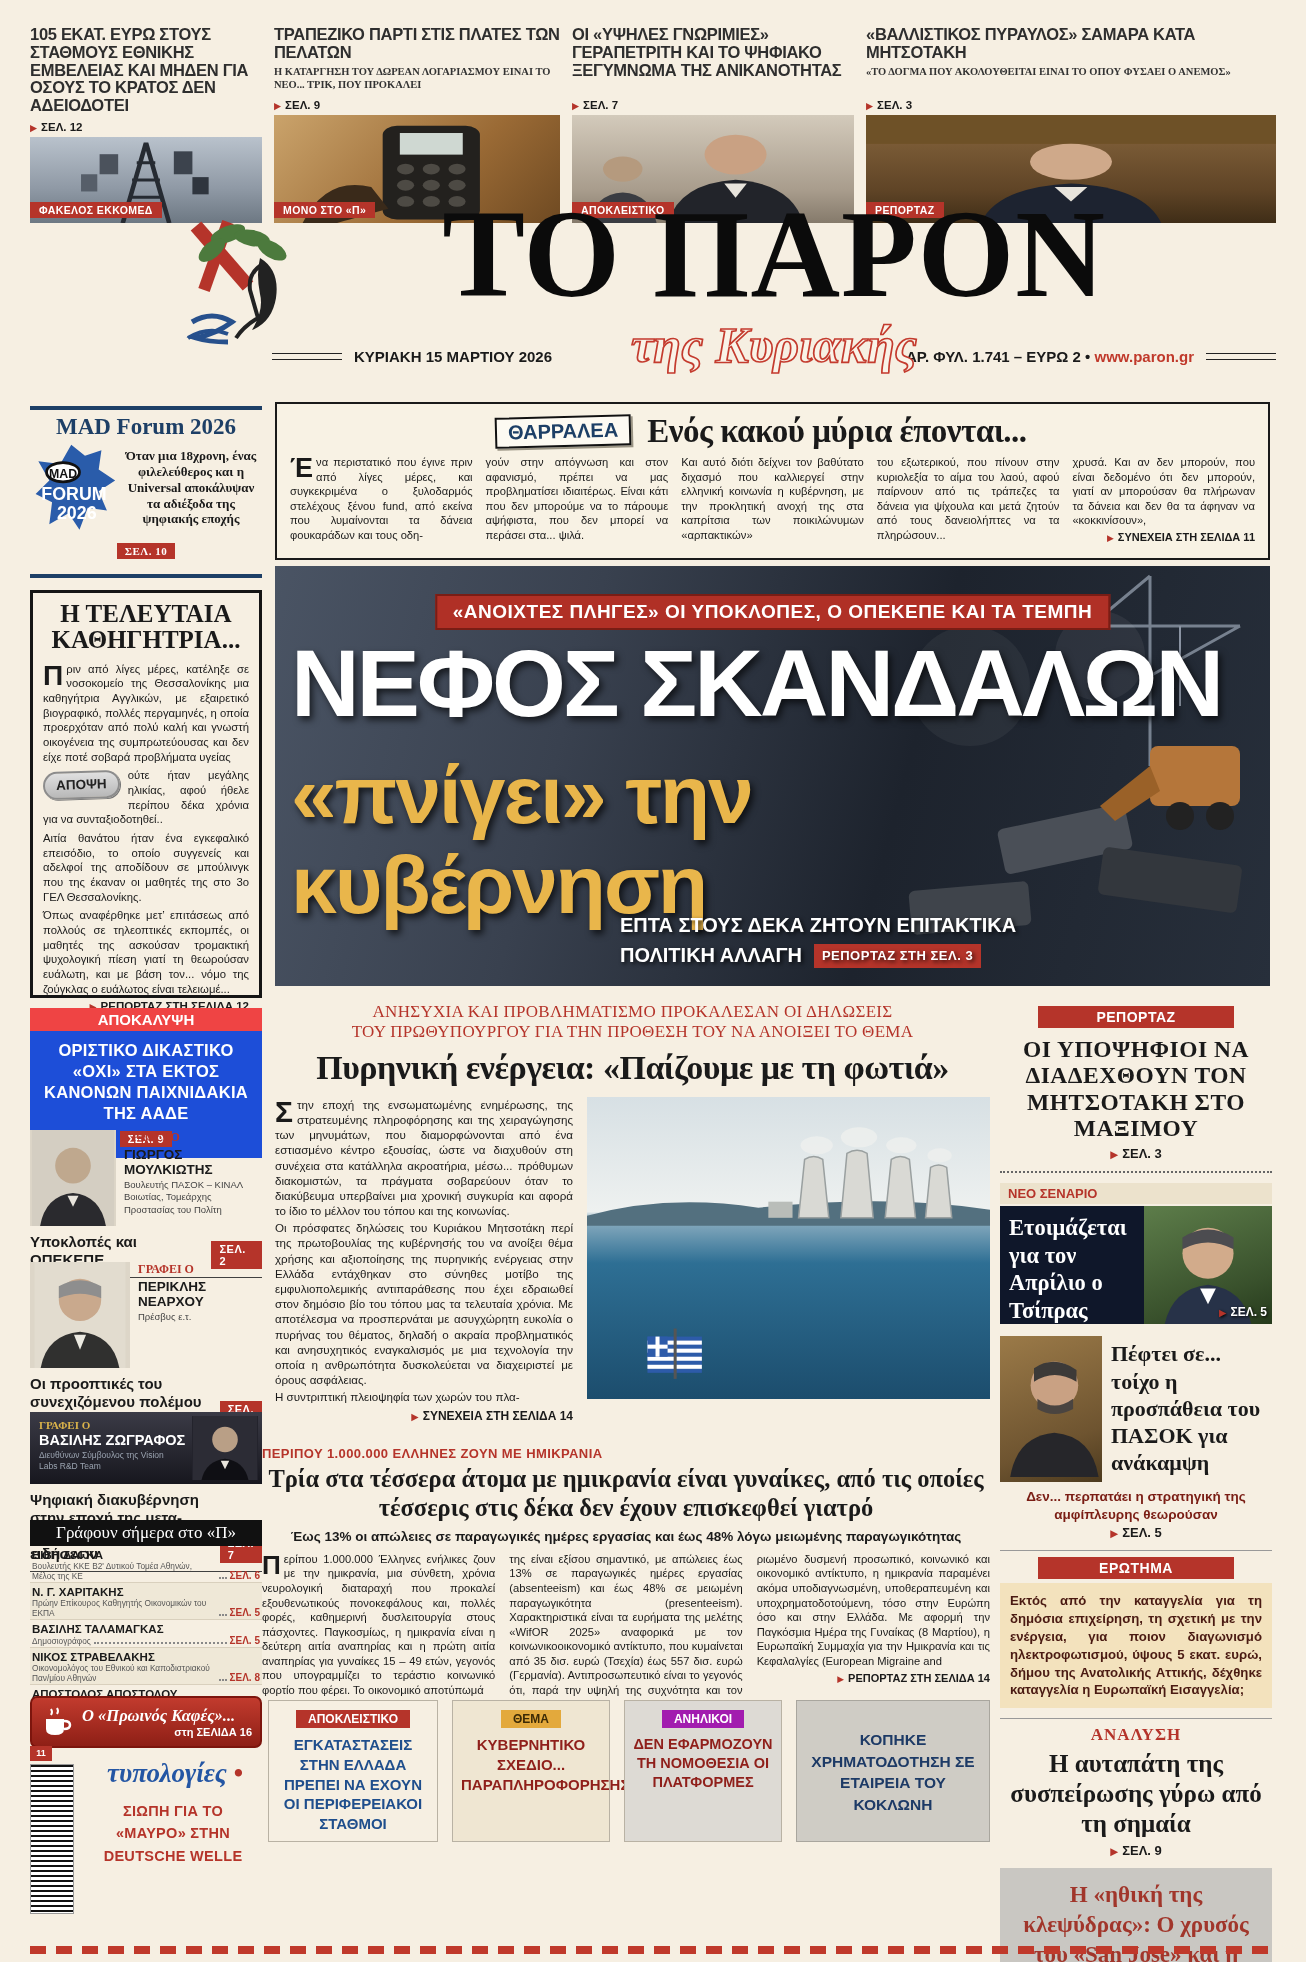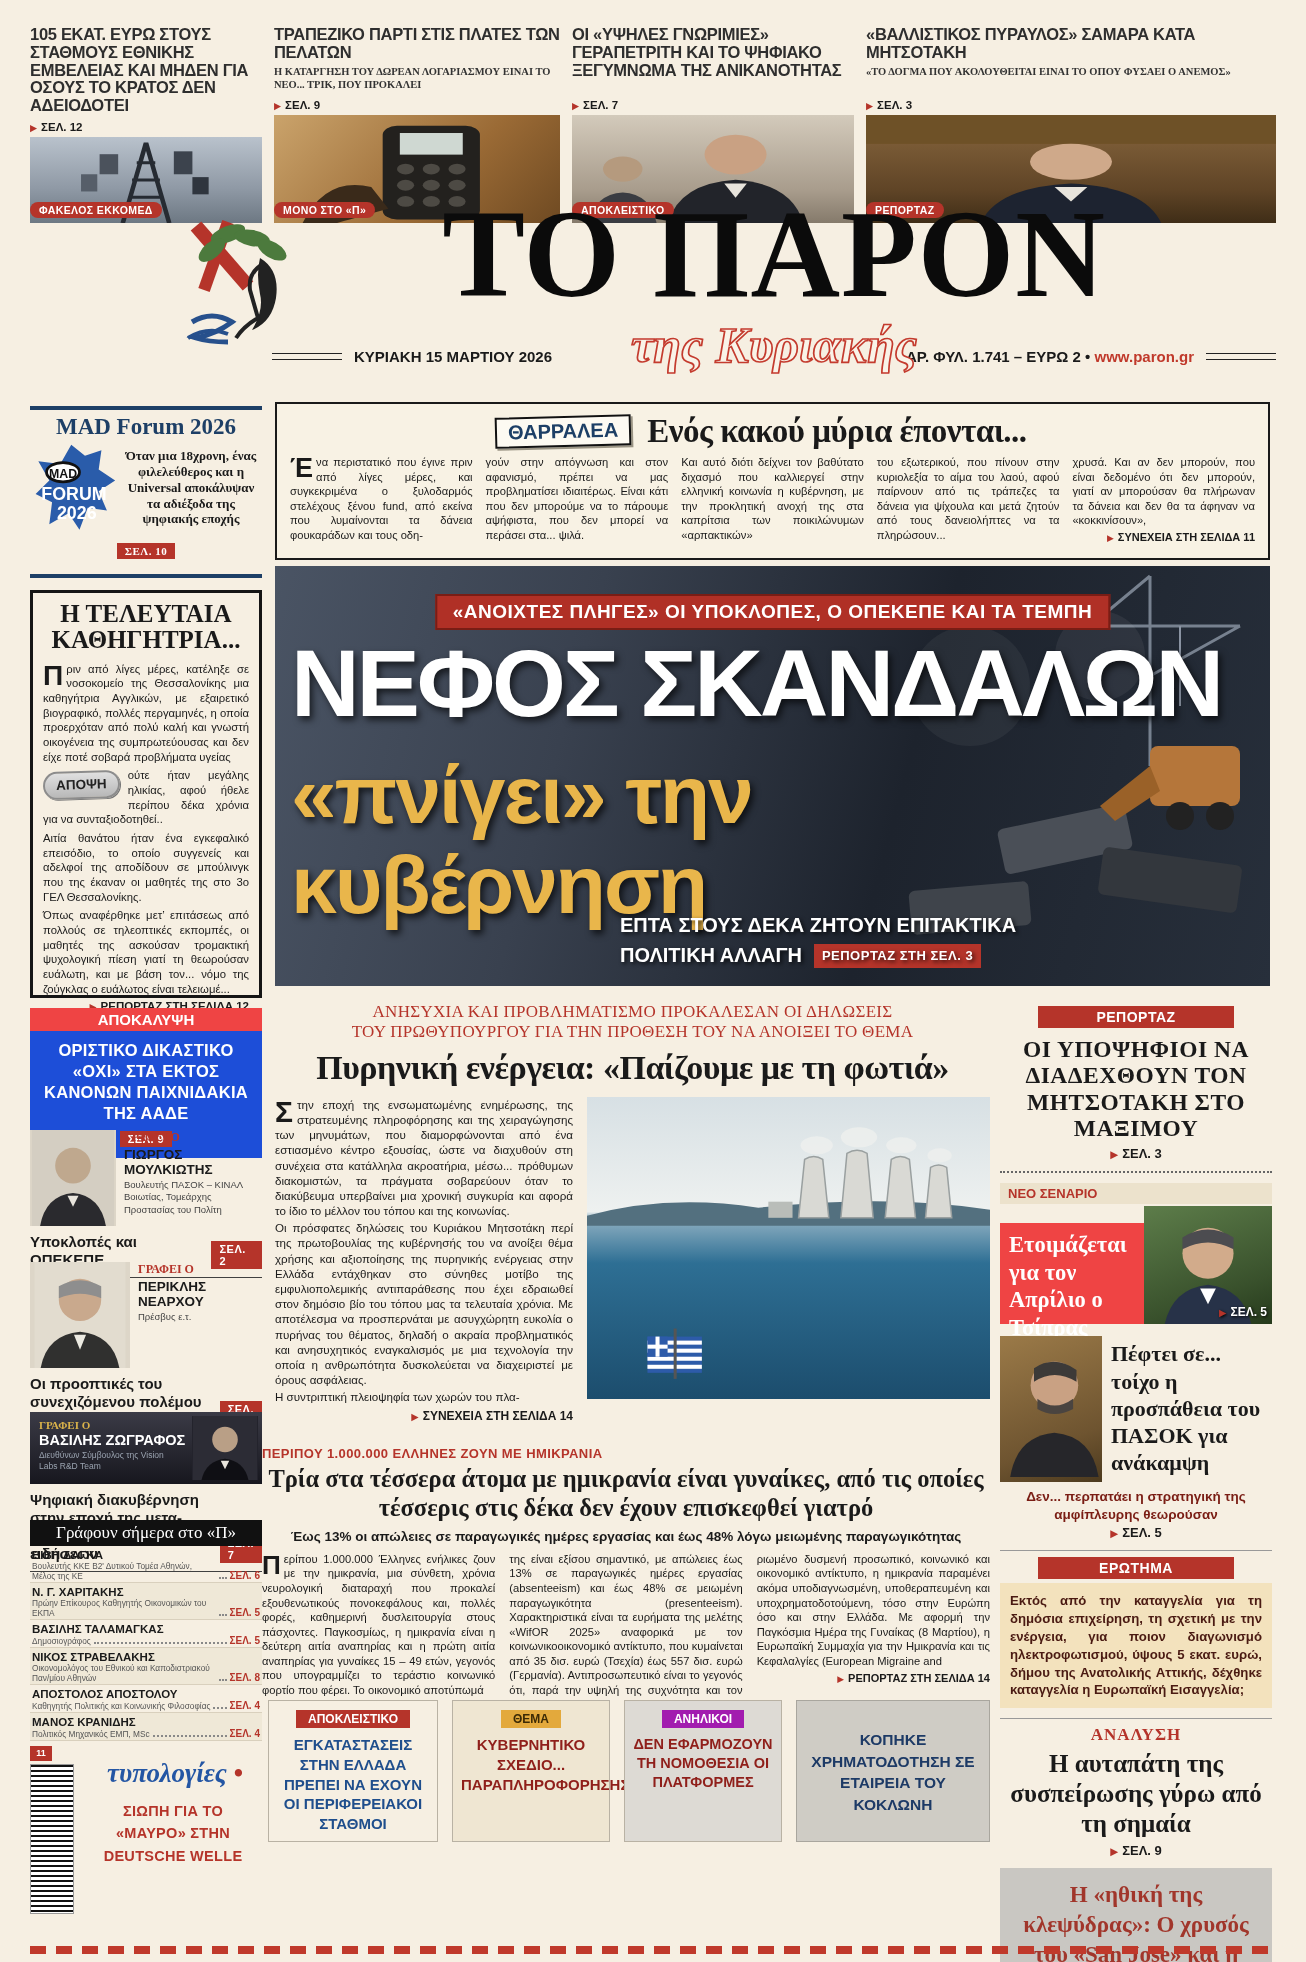--- a/index.html
+++ b/index.html
@@ -19,21 +19,21 @@
   .st-sub{font-family:"Liberation Serif","DejaVu Serif",serif;font-weight:bold;font-size:10.5px;
           line-height:1.25;color:#333;margin-top:3px;}
   .st-page{font-weight:bold;font-size:11.5px;margin:3px 0 4px;}
   .st-thumb{flex:1;position:relative;min-height:86px;overflow:hidden;}
   .st-thumb svg{position:absolute;inset:0;width:100%;height:100%;}
   .t1{background:linear-gradient(180deg,#b9c2cc,#8f99a5 60%,#6d7883);}
   .t2{background:linear-gradient(135deg,#caa36b,#9a6a35 60%,#6f4a22);}
   .t3{background:linear-gradient(180deg,#d3cabb,#a89c8c 70%,#857a6b);}
   .t4{background:linear-gradient(180deg,#8a683f,#5f4426 70%,#3f2d17);}
   .st-tag{position:absolute;left:0;bottom:5px;background:#b5342a;color:#fff;font-weight:bold;
-          font-size:10.5px;padding:2px 9px;letter-spacing:.4px;border-radius:8px;}
+          font-size:10.5px;padding:2px 9px;letter-spacing:.4px;}
   
   .masthead{left:272px;top:198px;width:1004px;height:200px;}
   .mast-title{text-align:center;font-weight:900;font-size:124px;line-height:.92;color:#0b0b0b;
               letter-spacing:1px;}
   .mast-script{position:absolute;left:50%;transform:translateX(-50%);top:118px;
                font-style:italic;font-weight:bold;font-size:50px;white-space:nowrap;
                color:#c4453a;-webkit-text-fill-color:#f9f3e8;-webkit-text-stroke:1.7px #c43b2e;}
   .dateline{position:absolute;left:0;right:0;top:150px;display:flex;align-items:center;gap:12px;}
   .dl-rule{flex:1;height:5px;border-top:1.5px solid #222;border-bottom:1.5px solid #222;}
   .dl-text{font-weight:bold;font-size:15px;white-space:nowrap;}
@@ -99,22 +99,22 @@
   .sidebar{left:1000px;top:1006px;width:272px;}
   .sb-label{background:#b5342a;color:#fff;font-weight:bold;font-size:14px;text-align:center;
             padding:3px 0;width:196px;margin:0 auto;letter-spacing:.5px;}
   .sb-rep-title{font-weight:900;font-size:23.5px;line-height:1.12;text-align:center;margin:8px 0 5px;
                 letter-spacing:.5px;}
   .sb-page{text-align:center;font-weight:bold;font-size:13px;margin:2px 0;}
   .sb-dotted{border:none;border-top:2px dotted #666;margin:10px 0;}
   .sb-rule{border:none;border-top:1px solid #999;margin:10px 0 6px;}
   .neo-label{background:#ece2cc;color:#b5342a;font-weight:bold;font-size:13px;padding:3px 8px;}
   .neo-row{display:flex;height:118px;margin-top:2px;}
-  .neo-box{flex:1;background:#ef4444;color:#fff;padding:8px 9px;font-weight:bold;font-size:22.5px;
-           line-height:1.22;margin-top:17px;}
+  .neo-box{flex:1;background:#0f172a;color:#fff;padding:8px 9px;font-weight:bold;font-size:22.5px;
+           line-height:1.22;}
   .neo-photo{width:128px;flex:none;position:relative;background:linear-gradient(160deg,#5d7d4a,#39512c 70%,#263a1c);}
   .neo-photo svg{position:absolute;inset:0;width:100%;height:100%;}
   .neo-page{position:absolute;right:5px;bottom:5px;color:#fff;font-weight:bold;font-size:12px;
             text-shadow:1px 1px 3px #000;}
   .pasok-row{display:flex;gap:9px;margin-top:12px;}
   .pasok-photo{width:102px;height:146px;flex:none;position:relative;
                background:linear-gradient(160deg,#9b7a48,#6e5430 70%,#4c3a1e);}
   .pasok-photo svg{position:absolute;inset:0;width:100%;height:100%;}
   .pasok-title{font-weight:bold;font-size:22px;line-height:1.24;padding-top:4px;}
   .pasok-sub{color:#7a1d14;font-weight:bold;font-size:13.5px;text-align:center;line-height:1.3;margin-top:6px;}
@@ -493,20 +493,31 @@
     <div class="ct-item">
       <div class="ct-name">ΜΑΝΟΣ ΚΡΑΝΙΔΗΣ</div>
       <div class="ct-roleline">
           <span class="ct-role">Πολιτικός Μηχανικός ΕΜΠ, MSc</span>
           <span class="ct-dots"></span>
           <span class="ct-page">ΣΕΛ. 4</span>
         </div>
     </div>
   </div>
 
+  <div class="abs coffee">
+    <svg width="34" height="34" viewBox="0 0 34 34">
+      <path d="M6 14 H24 V24 Q24 30 15 30 Q6 30 6 24 Z" fill="#fff"></path>
+      <path d="M24 16 Q30 16 30 20 Q30 24 24 24" fill="none" stroke="#fff" stroke-width="2.5"></path>
+      <path d="M11 4 Q13 7 11 10 M17 3 Q19 6 17 9" stroke="#fff" stroke-width="2" fill="none"></path>
+    </svg>
+    <div class="cf-text">
+      <div class="cf-title">Ο «Πρωινός Καφές»...</div>
+      <div class="cf-sub">στη ΣΕΛΙΔΑ 16</div>
+    </div>
+  </div>
 
   <div class="abs nuclear">
     <div class="nuc-kicker serif">
       <div>ΑΝΗΣΥΧΙΑ ΚΑΙ ΠΡΟΒΛΗΜΑΤΙΣΜΟ ΠΡΟΚΑΛΕΣΑΝ ΟΙ ΔΗΛΩΣΕΙΣ</div>
         <div>ΤΟΥ ΠΡΩΘΥΠΟΥΡΓΟΥ ΓΙΑ ΤΗΝ ΠΡΟΘΕΣΗ ΤΟΥ ΝΑ ΑΝΟΙΞΕΙ ΤΟ ΘΕΜΑ</div>
     </div>
     <div class="nuc-title serif">Πυρηνική ενέργεια: «Παίζουμε με τη φωτιά»</div>
     <div class="nuc-body">
       <div class="nuc-text">
         <p class="first">Στην εποχή της ενσωματωμένης ενημέρωσης, της στρατευμένης πληροφόρησης και της χειραγώγησης των μηνυμάτων, που διαμορφώνονται από ένα εστιασμένο κέντρο εξουσίας, ώστε να διαχυθούν στη συνέχεια στα κατάλληλα ακροατήρια, μέσω... πρόθυμων διακομιστών, τα πράγματα σοβαρεύουν όταν το διακύβευμα υπερβαίνει μια χρονική συγκυρία και αφορά το ίδιο το μέλλον του τόπου και της κοινωνίας.</p>

